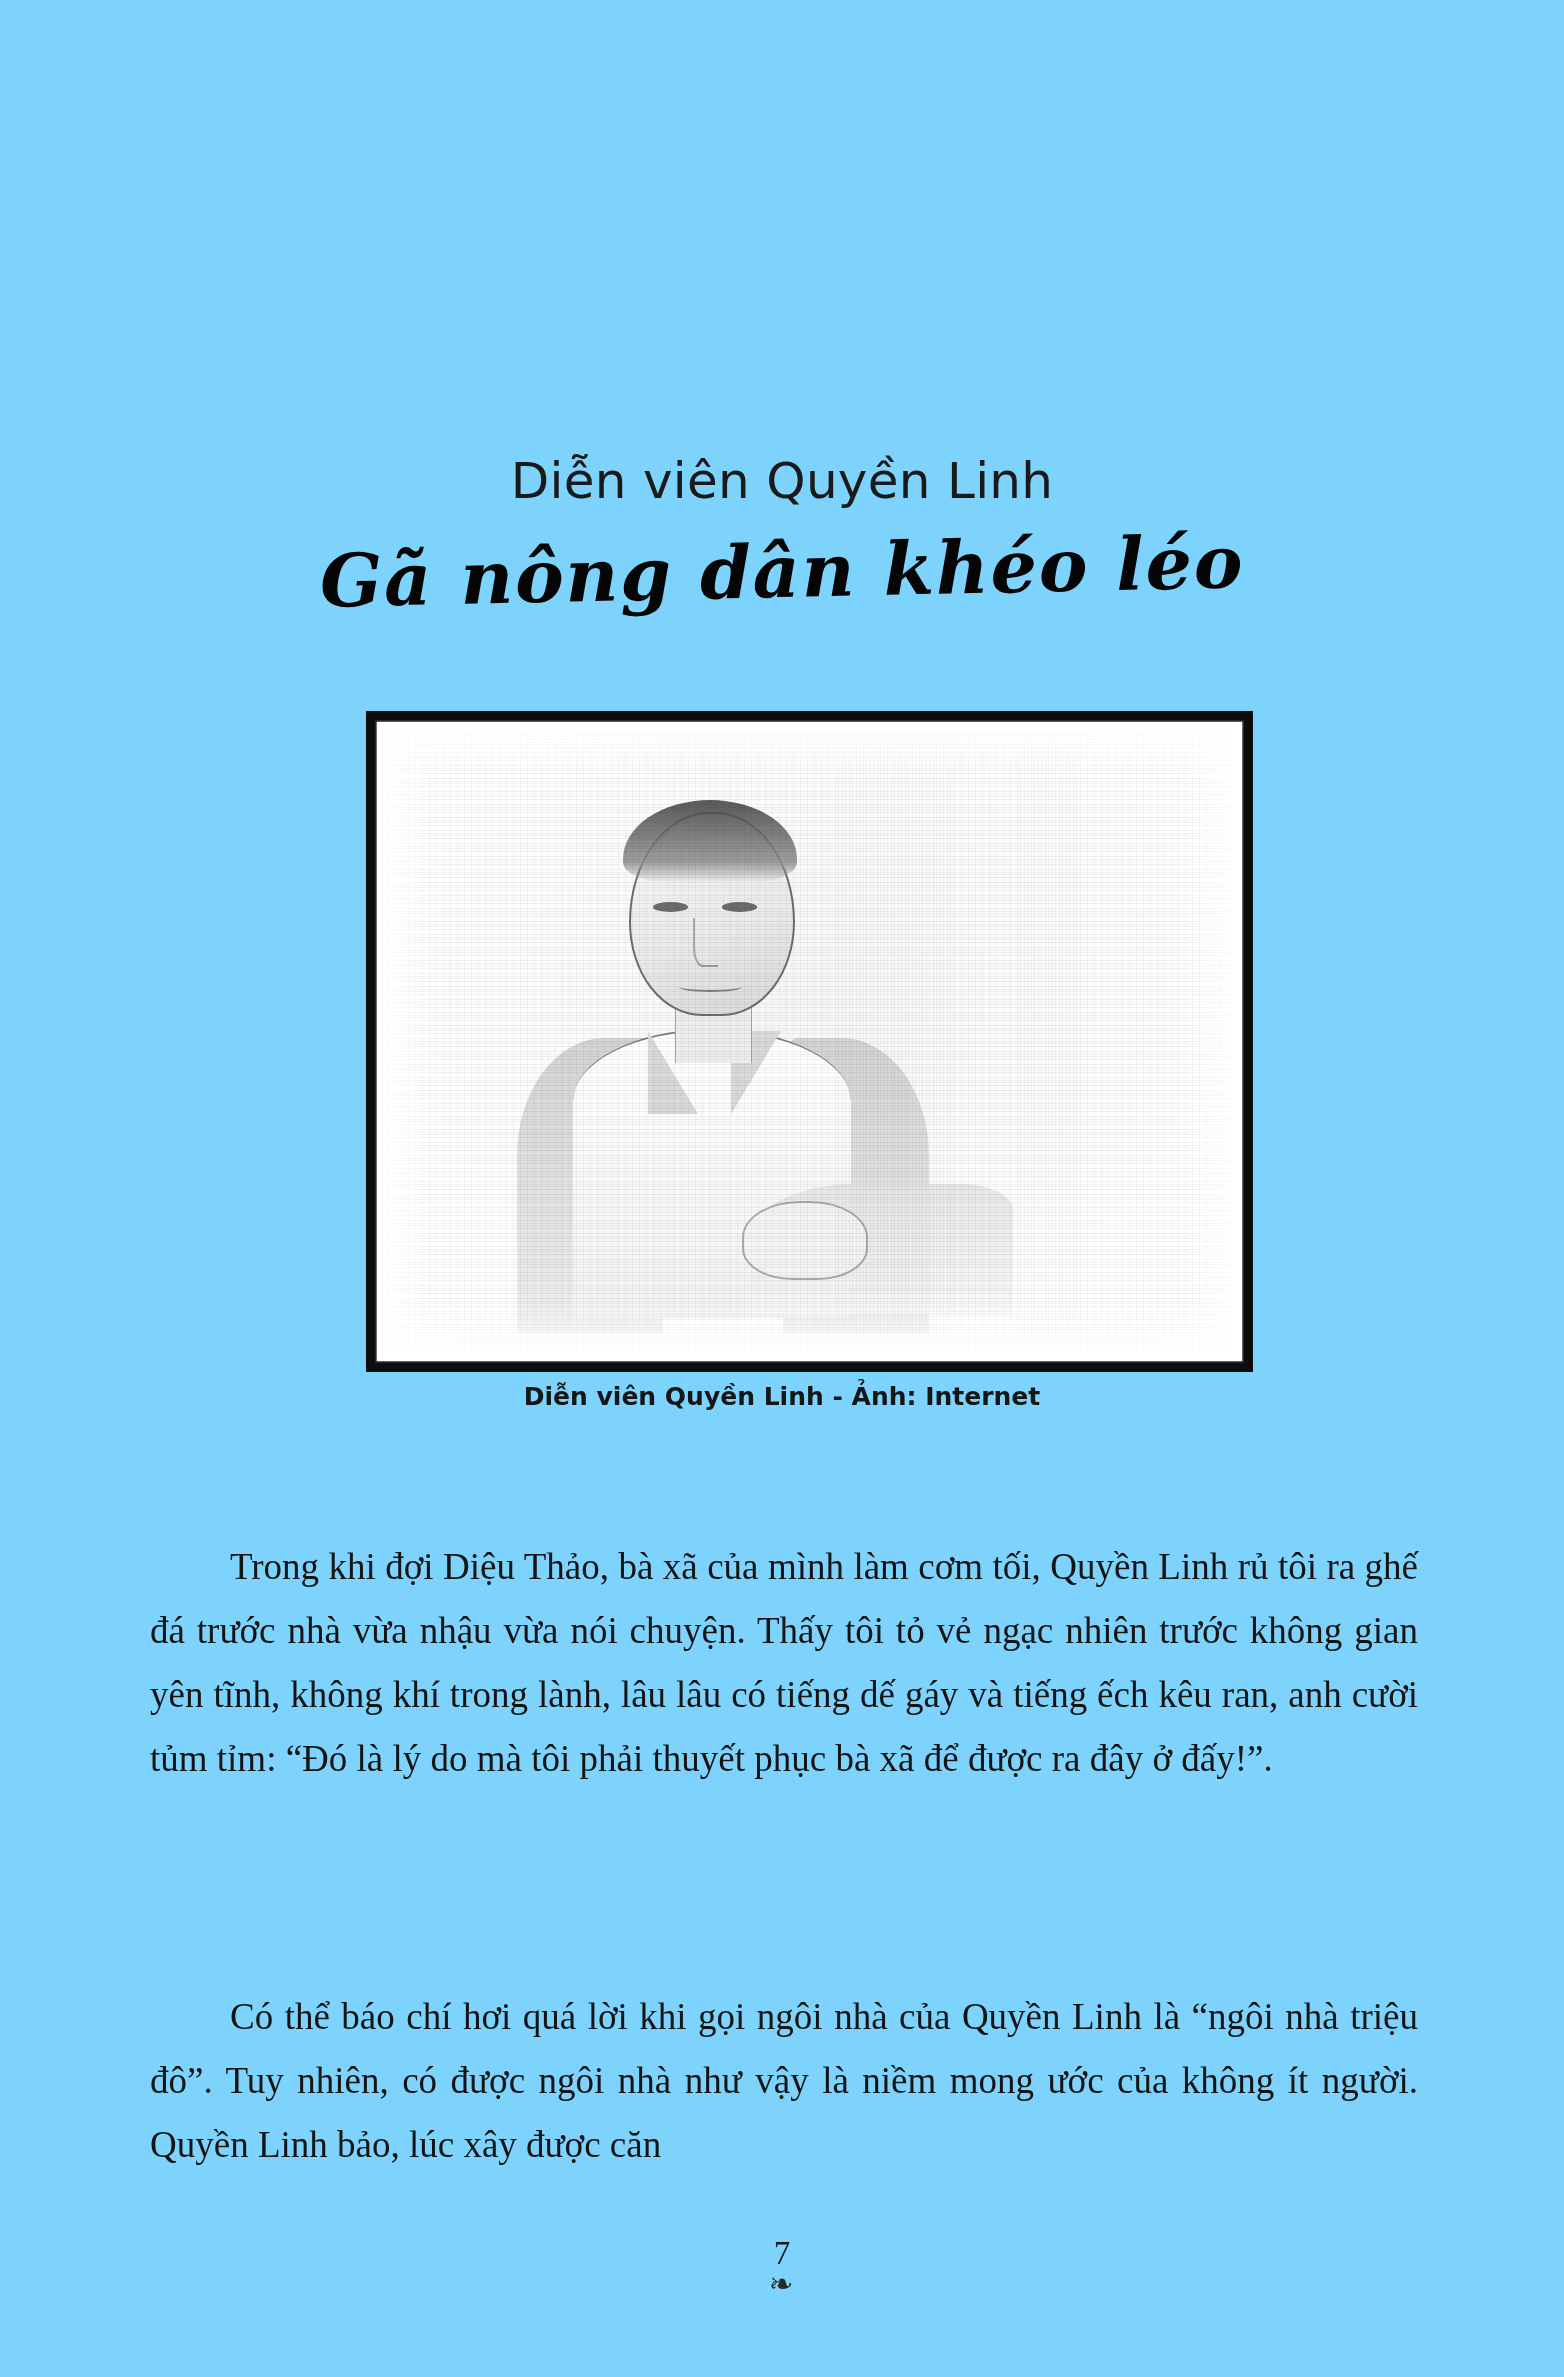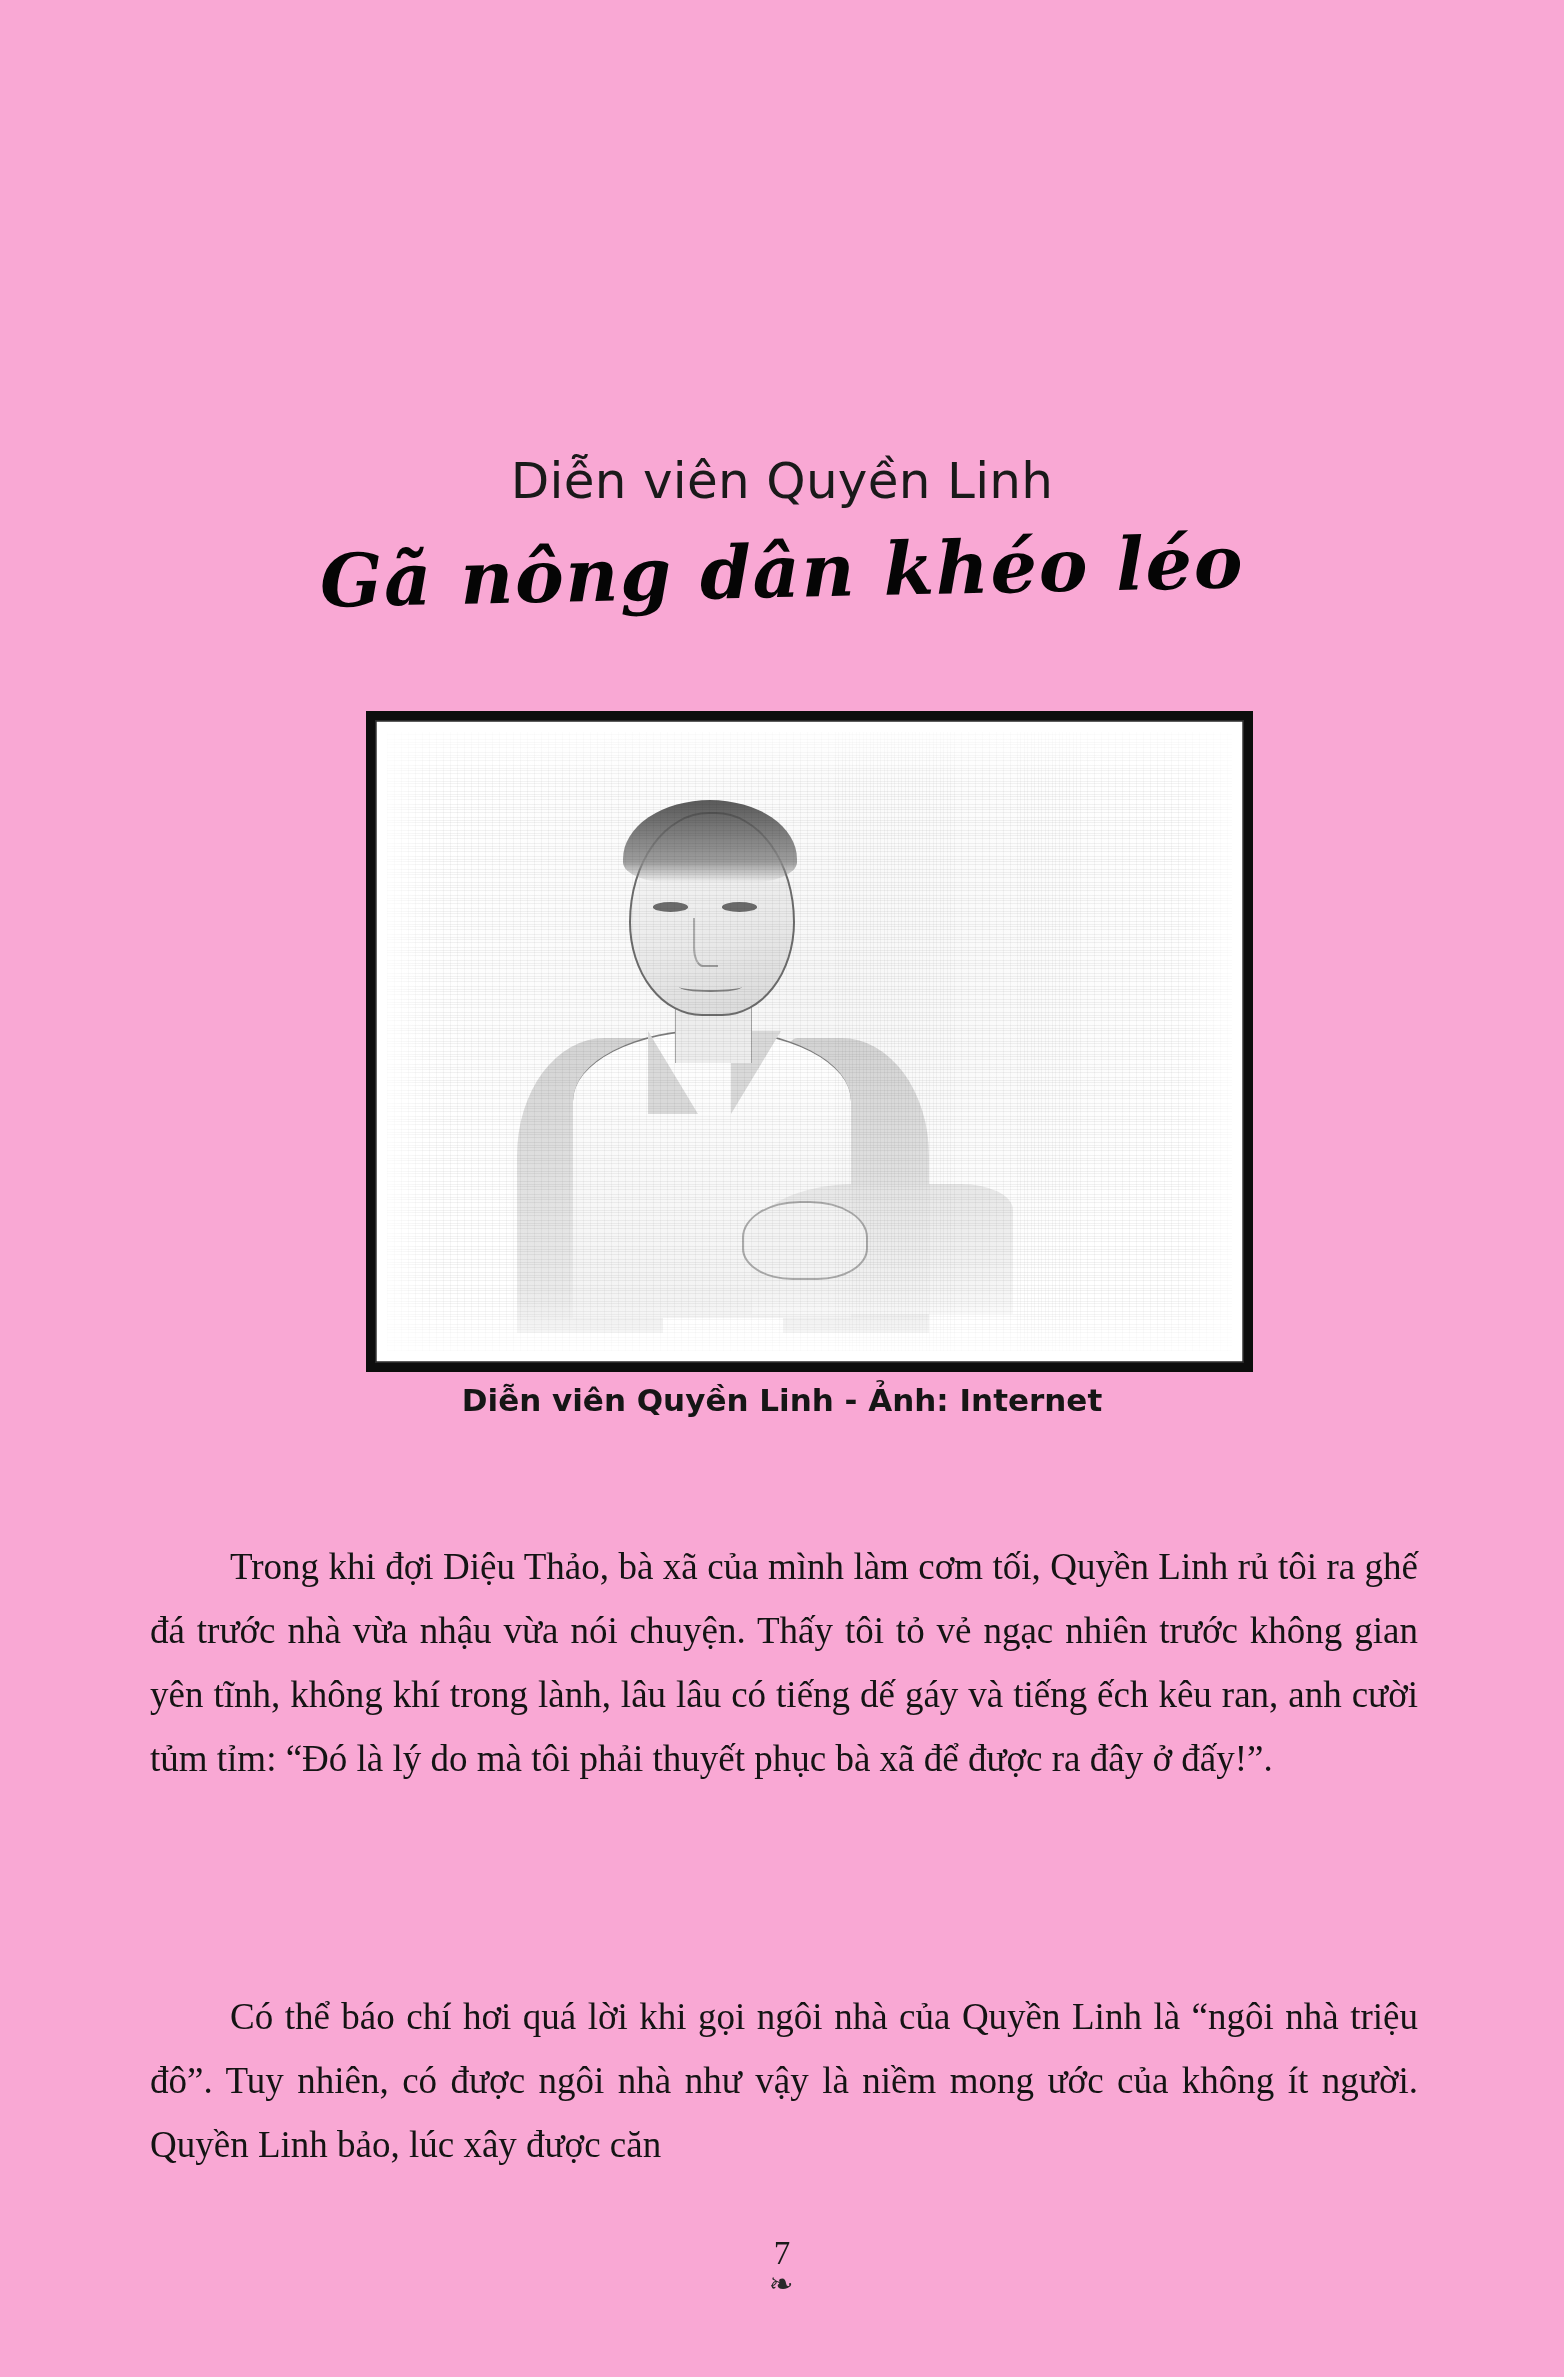--- a/index.html
+++ b/index.html
@@ -12,21 +12,21 @@
     height: 2377px;
     position: relative;
     font-family: "Liberation Serif", serif;
     color: #111111;
     overflow: hidden;
   }
 
   .page {
     position: absolute;
     inset: 0;
-    background: #f9a8d4;
+    background: #7dd3fc;
   }
 
   
   .kicker {
     position: absolute;
     top: 452px;
     left: 0;
     width: 1564px;
     text-align: center;
     font-family: "DejaVu Sans", sans-serif;
@@ -192,21 +192,21 @@
     box-shadow: inset 0 0 49px 19px rgba(255,255,255,.9);
   }
 
   .caption {
     position: absolute;
     top: 1382px;
     left: 0;
     width: 1564px;
     text-align: center;
     font-family: "DejaVu Sans", sans-serif;
-    font-size: 31px;
+    font-size: 25px;
     font-weight: 600;
     color: #161616;
   }
 
   
   .body-block {
     position: absolute;
     left: 146px;
     width: 1276px;
     font-family: "Liberation Serif", serif;

